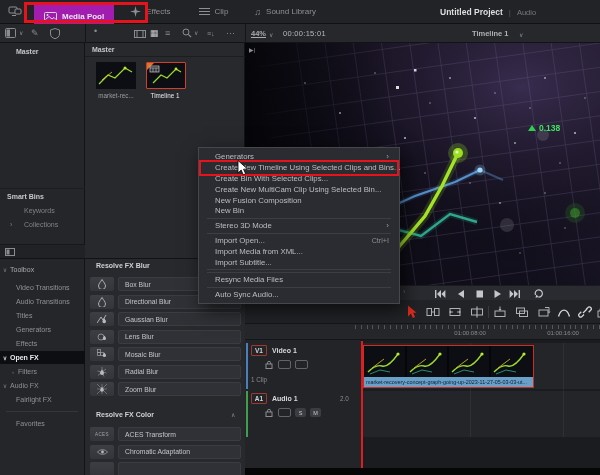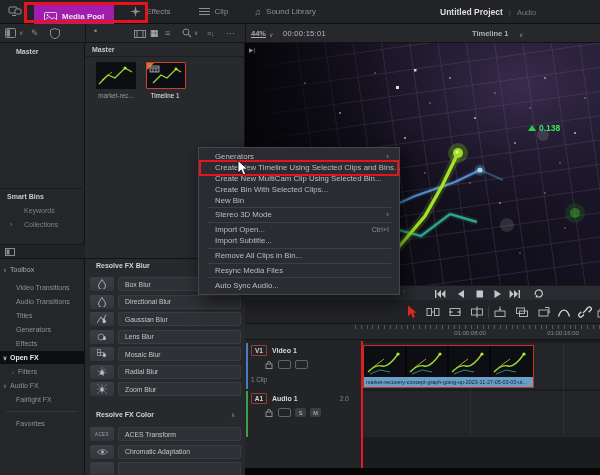--- a/index.html
+++ b/index.html
@@ -669,45 +669,48 @@
 
   <div class="abs menu">
     <div class="mi">
       <span>Generators</span>
       <span class="sub">›</span>
     </div>
     <div class="mi">
       <span>Create New Timeline Using Selected Clips and Bins...</span>
     </div>
     <div class="mi">
+      <span>Create Bin With Selected Clips...</span>
+    </div>
+    <div class="mi">
       <span>Create New MultiCam Clip Using Selected Bin...</span>
     </div>
     <div class="mi">
-      <span>Create Bin With Selected Clips...</span>
+      <span>New Fusion Composition</span>
     </div>
     <div class="mi">
       <span>New Bin</span>
     </div>
     <div class="msep"></div>
     <div class="mi">
       <span>Stereo 3D Mode</span>
       <span class="sub">›</span>
     </div>
     <div class="msep"></div>
     <div class="mi">
       <span>Import Open...</span>
       <span class="sc">Ctrl+I</span>
     </div>
     <div class="mi">
+      <span>Import Media from XML...</span>
+    </div>
+    <div class="mi">
       <span>Import Subtitle...</span>
     </div>
     <div class="msep"></div>
-    <div class="mi">
-      <span>Remove All Clips in Bin...</span>
-    </div>
     <div class="msep"></div>
     <div class="mi">
       <span>Resync Media Files</span>
     </div>
     <div class="msep"></div>
     <div class="mi">
       <span>Auto Sync Audio...</span>
     </div>
     <div class="redbox-menu"></div>
   </div>

